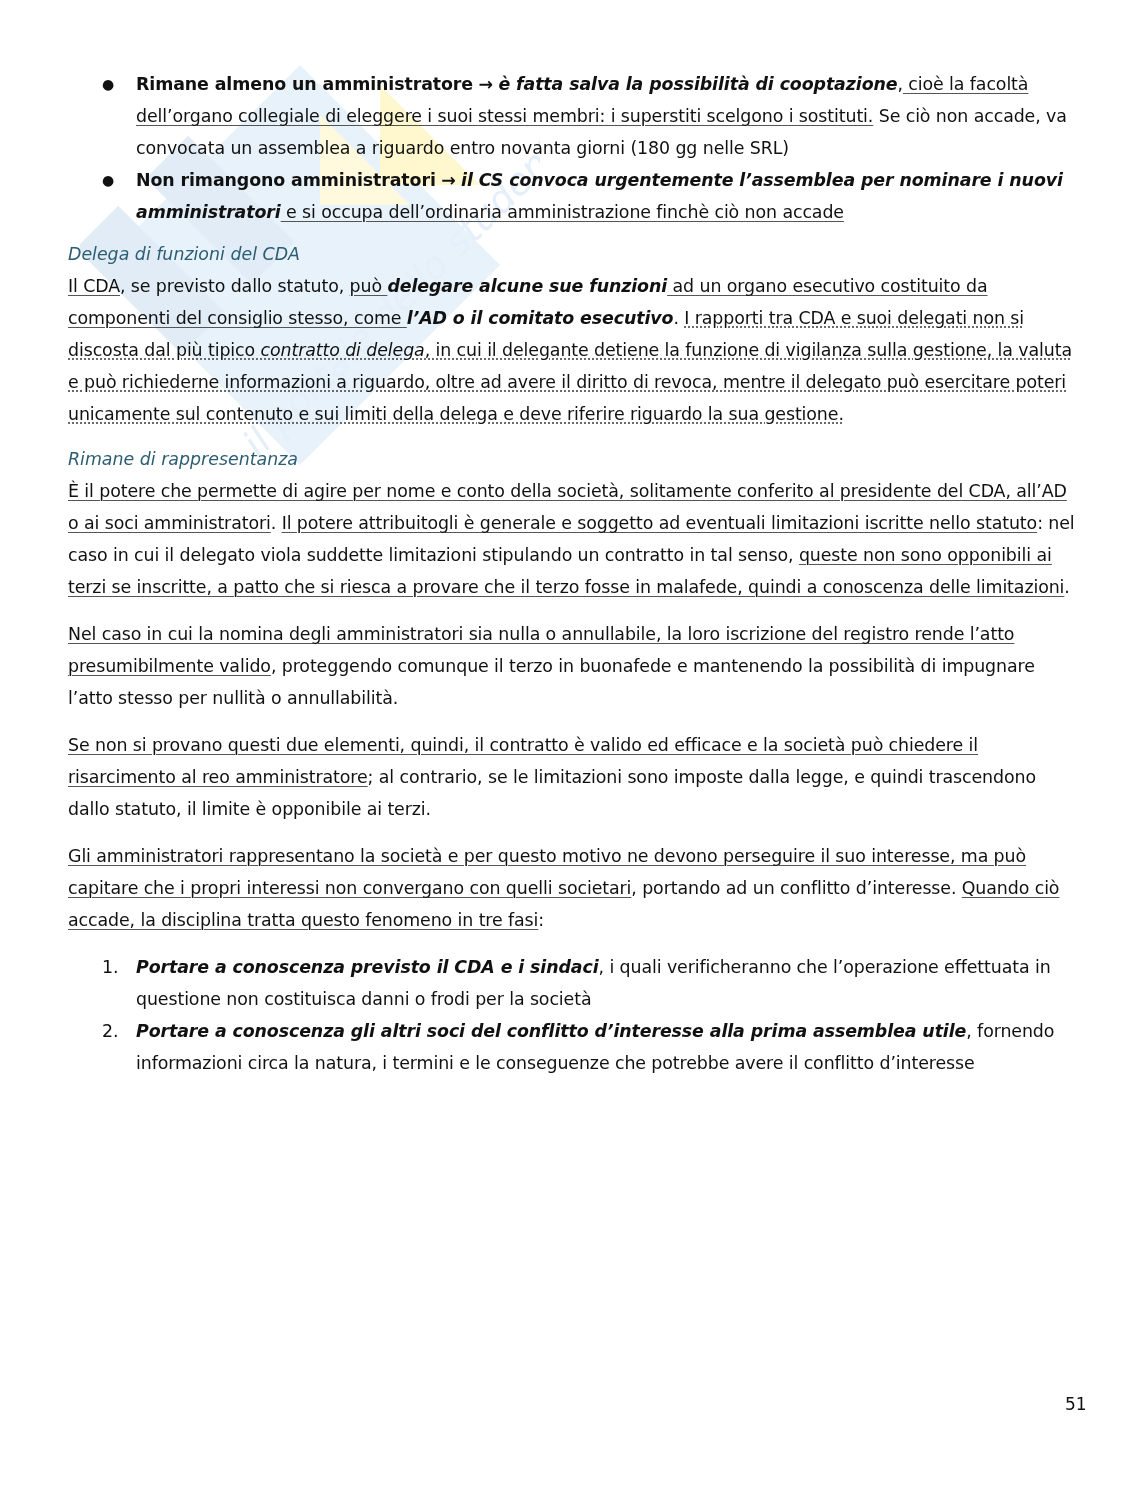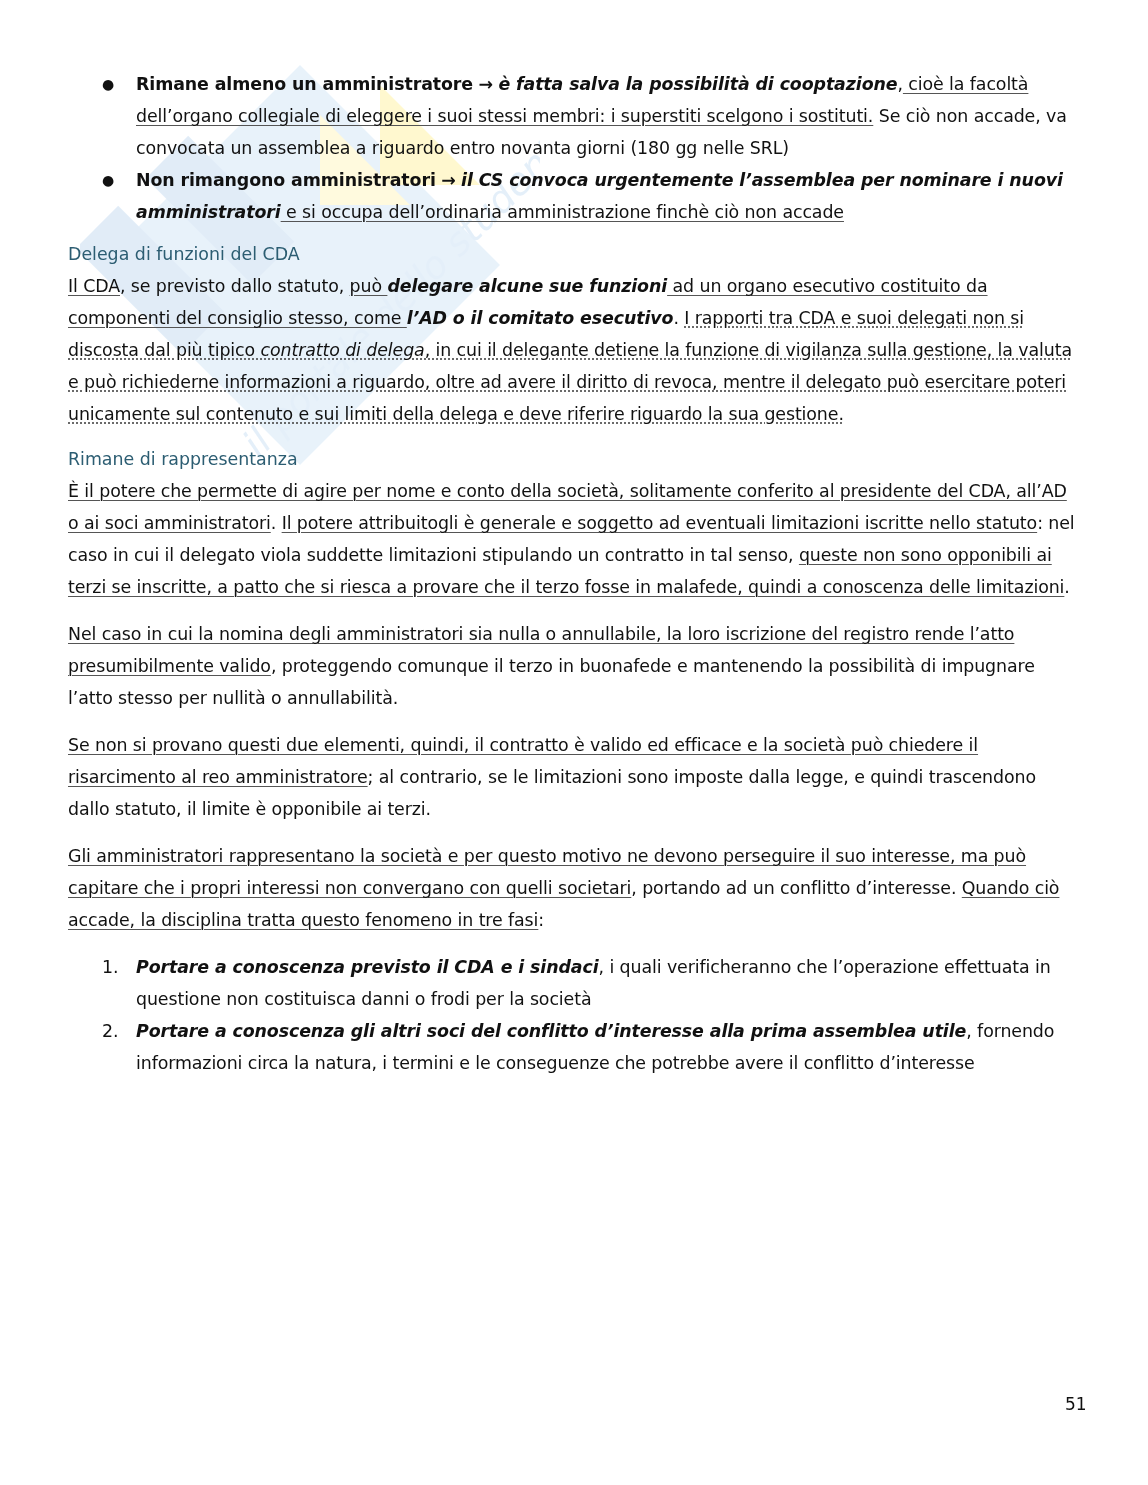--- a/index.html
+++ b/index.html
@@ -10,21 +10,21 @@
     .watermark { position: absolute; left: 80px; top: 25px; width: 460px; height: 460px; pointer-events: none; z-index: 0; }
     .page { position: absolute; left: 68px; top: 68px; width: 1012px; z-index: 1; }
     .txt { font-size: 17.4px; line-height: 32px; letter-spacing: -0.1px; }
     p { margin: 0; }
     .para { margin-bottom: 15px; }
     .u { text-decoration: underline; text-decoration-color: #555; text-underline-offset: 3px; text-decoration-thickness: 1px; }
     .ud { text-decoration: underline dotted; text-decoration-color: #555; text-underline-offset: 3px; }
     .bi { font-weight: bold; font-style: italic; text-decoration-color: #333; text-underline-offset: 3px; text-decoration-thickness: 1.5px; }
     .b { font-weight: bold; }
     .i { font-style: italic; }
-    .heading { color: #2c5d72; font-size: 17.4px; line-height: 28px; margin: 4px 0 2px 0; }
+    .heading { font-style: italic; color: #2c5d72; font-size: 17.4px; line-height: 28px; margin: 4px 0 2px 0; }
     ul.bullets, ol.steps { margin: 0; padding: 0; list-style: none; }
     .bullet-item, .step-item { position: relative; padding-left: 68px; }
     .bullet-dot { position: absolute; left: 34px; top: 0; width: 20px; font-size: 14px; }
     .step-num { position: absolute; left: 34px; top: 0; }
     .page-number { position: absolute; left: 1065px; top: 1394px; font-size: 17px; color: #111; z-index: 1; }
   </style>
 </head>
 <body>
 
 <svg class="watermark" viewBox="0 0 460 460">

